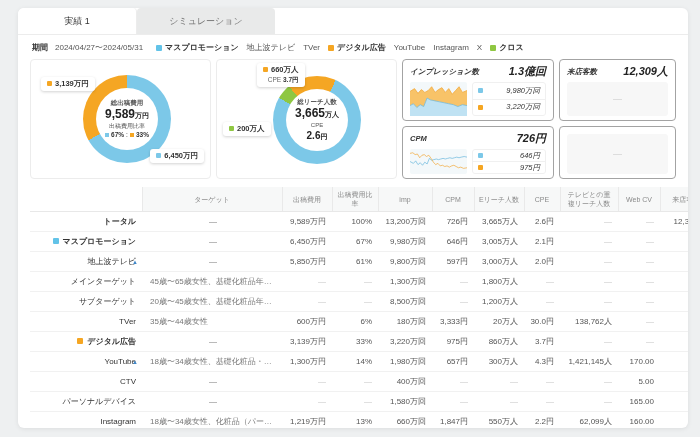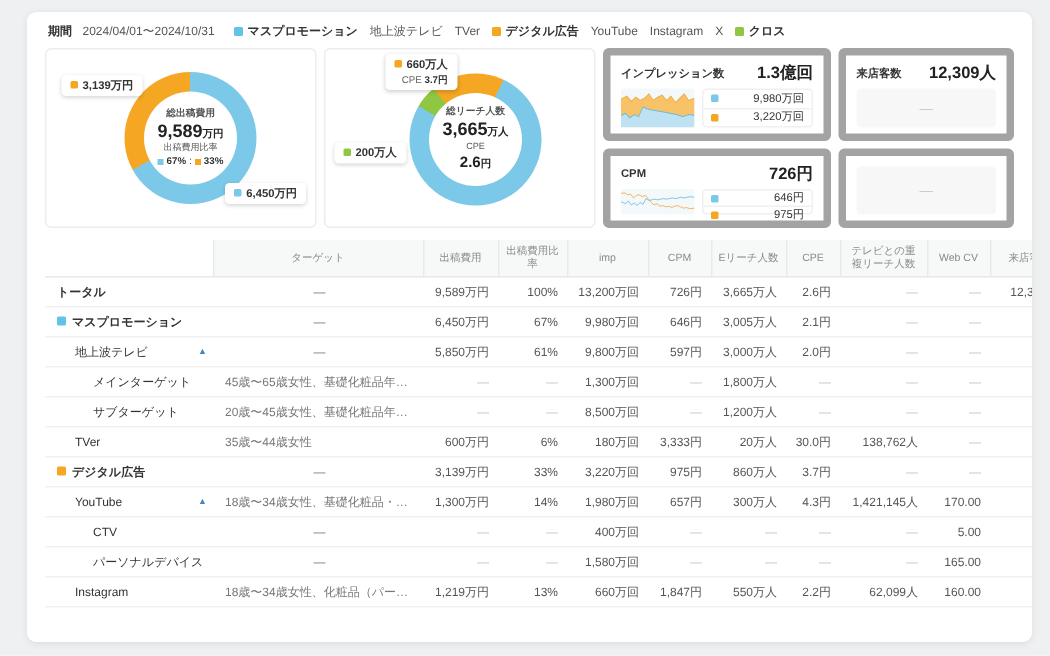--- a/index.html
+++ b/index.html
@@ -34,22 +34,22 @@
   .dc-sub{font-size:6px;color:#555;margin-top:1px;}
   .ratio-line{display:flex;align-items:center;gap:2px;font-size:6.5px;margin-top:1px;color:#333;}
   .ratio-line .sq{width:4px;height:4px;display:inline-block;}
   .callout{position:absolute;background:#fff;border-radius:3px;box-shadow:0 1px 3px rgba(0,0,0,.18);
     padding:2px 6px;font-size:7.5px;font-weight:bold;color:#333;z-index:3;white-space:nowrap;}
   .callout .sq{width:5px;height:5px;display:inline-block;margin-right:3px;border-radius:1px;}
   .callout .cpe{display:block;font-weight:normal;font-size:6.5px;color:#666;text-align:right;margin-top:1px;}
   .callout .cpe b{color:#333;}
   
   .rgrid{flex:1;display:grid;grid-template-columns:1fr 117px;grid-template-rows:62px 53px;gap:5px;}
-  .mini{border:5px solid #a3a3a3;border-radius:4px;padding:4px 7px;box-sizing:border-box;
-    display:flex;flex-direction:column;background:#fff;}
+  .mini{border:1px solid #a3a3a3;border-radius:4px;padding:4px 7px;box-sizing:border-box;
+    display:flex;flex-direction:column;background:#fff;font-style:italic;}
   .mini-head{display:flex;justify-content:space-between;align-items:center;}
   .mini-title{font-size:7.5px;font-weight:bold;color:#333;}
   .mini-total{font-size:11px;font-weight:bold;color:#222;}
   .mini-body{flex:1;display:flex;gap:5px;margin-top:3px;min-height:0;}
   .spark{flex:1;background:#f3f8fa;border-radius:2px;}
   .spark svg{width:100%;height:100%;display:block;}
   .mini-legend{width:72px;border:1px solid #f0f0f0;border-radius:3px;display:flex;flex-direction:column;}
   .mini-legend .lrow{flex:1;display:flex;align-items:center;gap:4px;padding:0 5px;font-size:7.5px;color:#333;}
   .mini-legend .lrow + .lrow{border-top:1px solid #f0f0f0;}
   .mini-legend .sq{width:5px;height:5px;border-radius:1px;flex:none;}
@@ -61,34 +61,38 @@
   th{font-size:7px;font-weight:normal;color:#8a8a8a;background:#f7f8f8;padding:3px 4px;
     text-align:center;line-height:1.3;border-bottom:1px solid #e8e8e8;}
   th:first-child{background:transparent;}
   th + th{border-left:1px solid #e9e9e9;}
   td{padding:4px 6px 4px 4px;border-bottom:1px solid #f1f1f1;color:#555;white-space:nowrap;
     overflow:hidden;text-overflow:ellipsis;}
   td.num{text-align:right;}
   td.target{color:#777;text-align:left;padding-left:8px;}
   td.target.dash{text-align:center;}
   .dashval{color:#c4c4c4;}
-  td.namec{position:relative;color:#333;}
+  td.namec{position:relative;color:#333;text-align:right;}
   td.namec.b{font-weight:bold;}
   td.namec .sq{width:6px;height:6px;display:inline-block;margin-right:4px;border-radius:1px;vertical-align:0;}
   .caret{position:absolute;right:4px;top:50%;transform:translateY(-50%);font-size:6px;color:#3e86c8;cursor:pointer;}
 </style>
 </head>
 <body>
 
 <div class="card">
 
+  <div class="tabbar">
+    <div class="tab active">実績 1</div>
+    <div class="tab inactive">シミュレーション</div>
+  </div>
 
   <div class="filterrow">
     <span class="plabel">期間</span>
-    <span>2024/04/01〜2024/10/31</span>
+    <span>2024/04/27〜2024/05/31</span>
     <span id="filter-legend" style="display:flex;gap:8px;margin-left:6px;">
         <span class="legend-item major">
           <span class="sq" style="background: rgb(98, 195, 232);"></span>
           <span>マスプロモーション</span>
         </span>
         <span class="legend-item">
           <span>地上波テレビ</span>
         </span>
         <span class="legend-item">
           <span>TVer</span>

